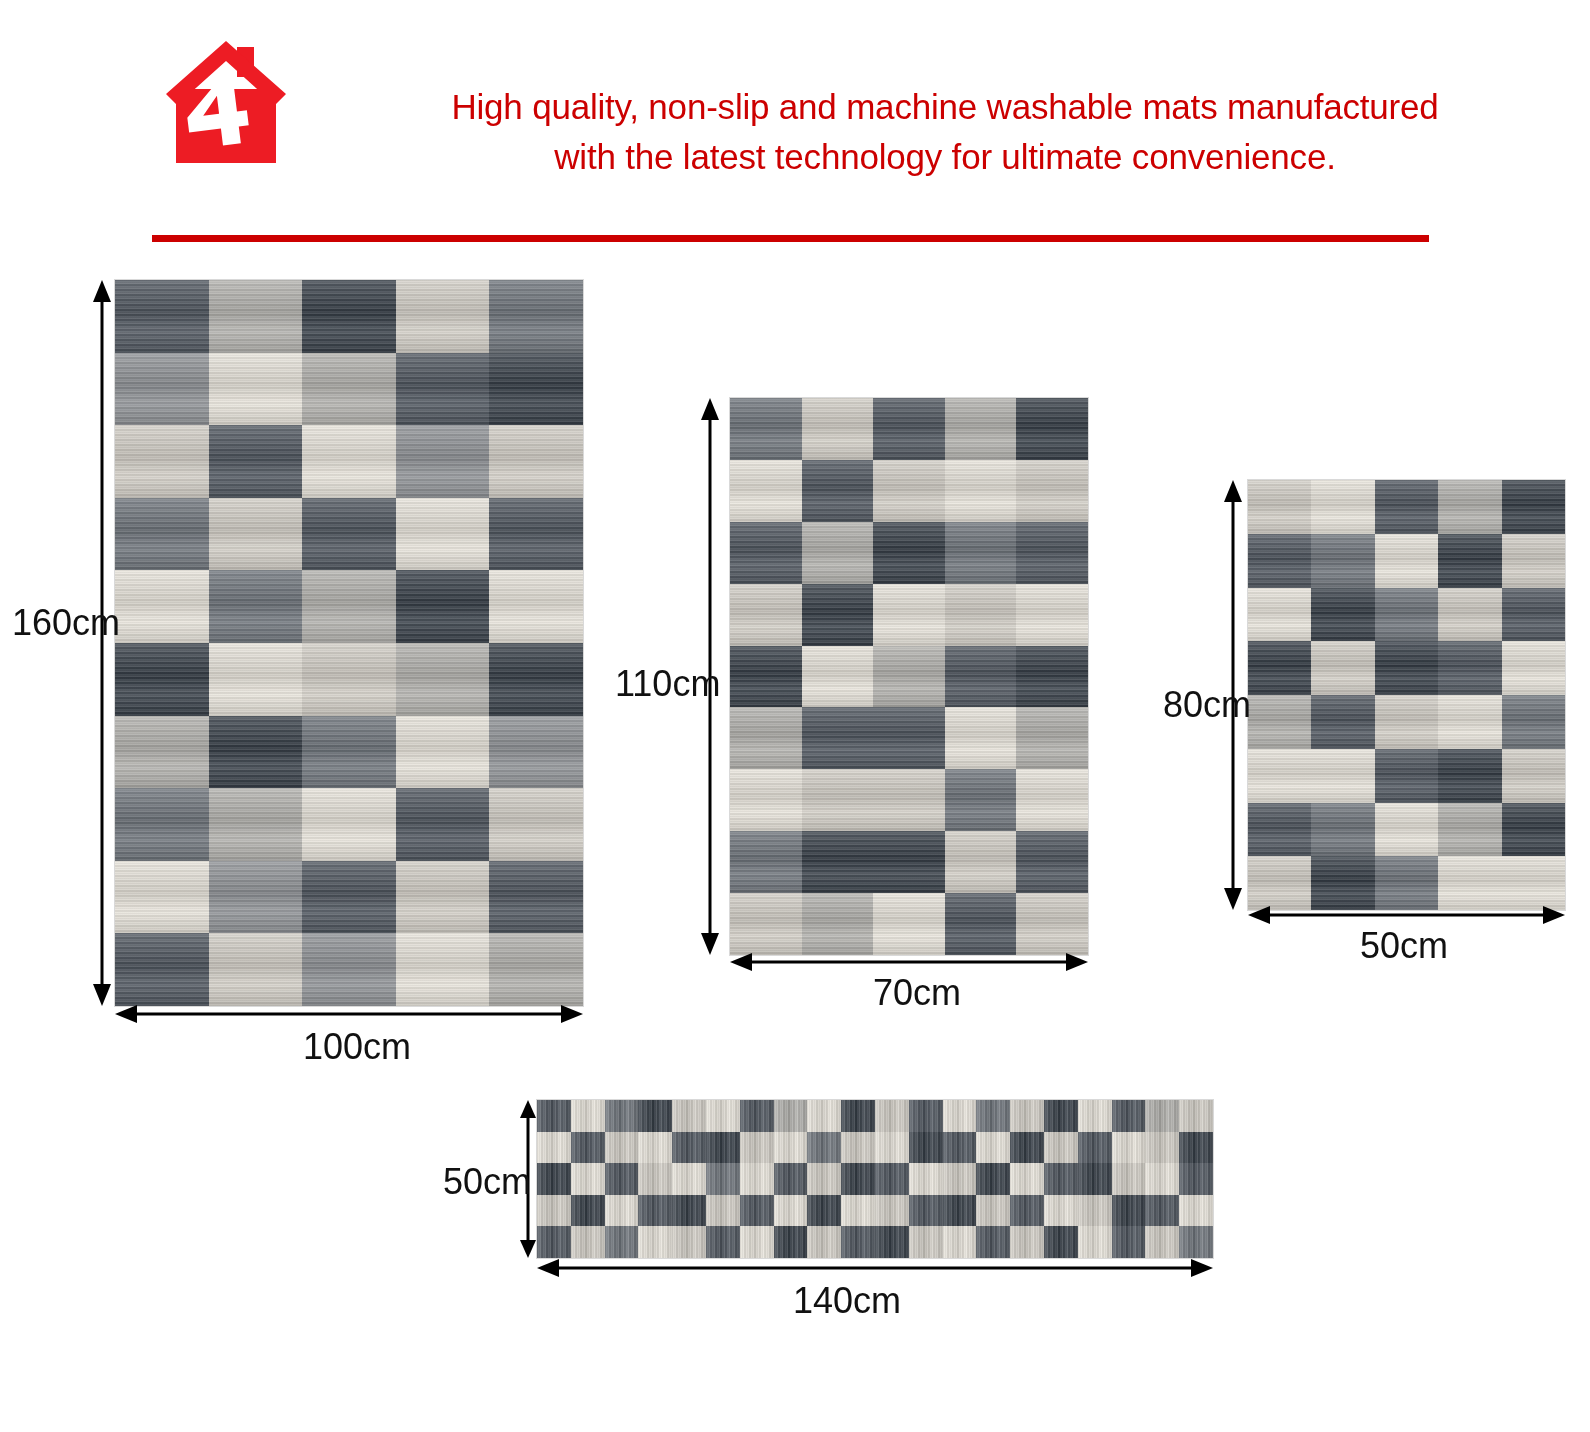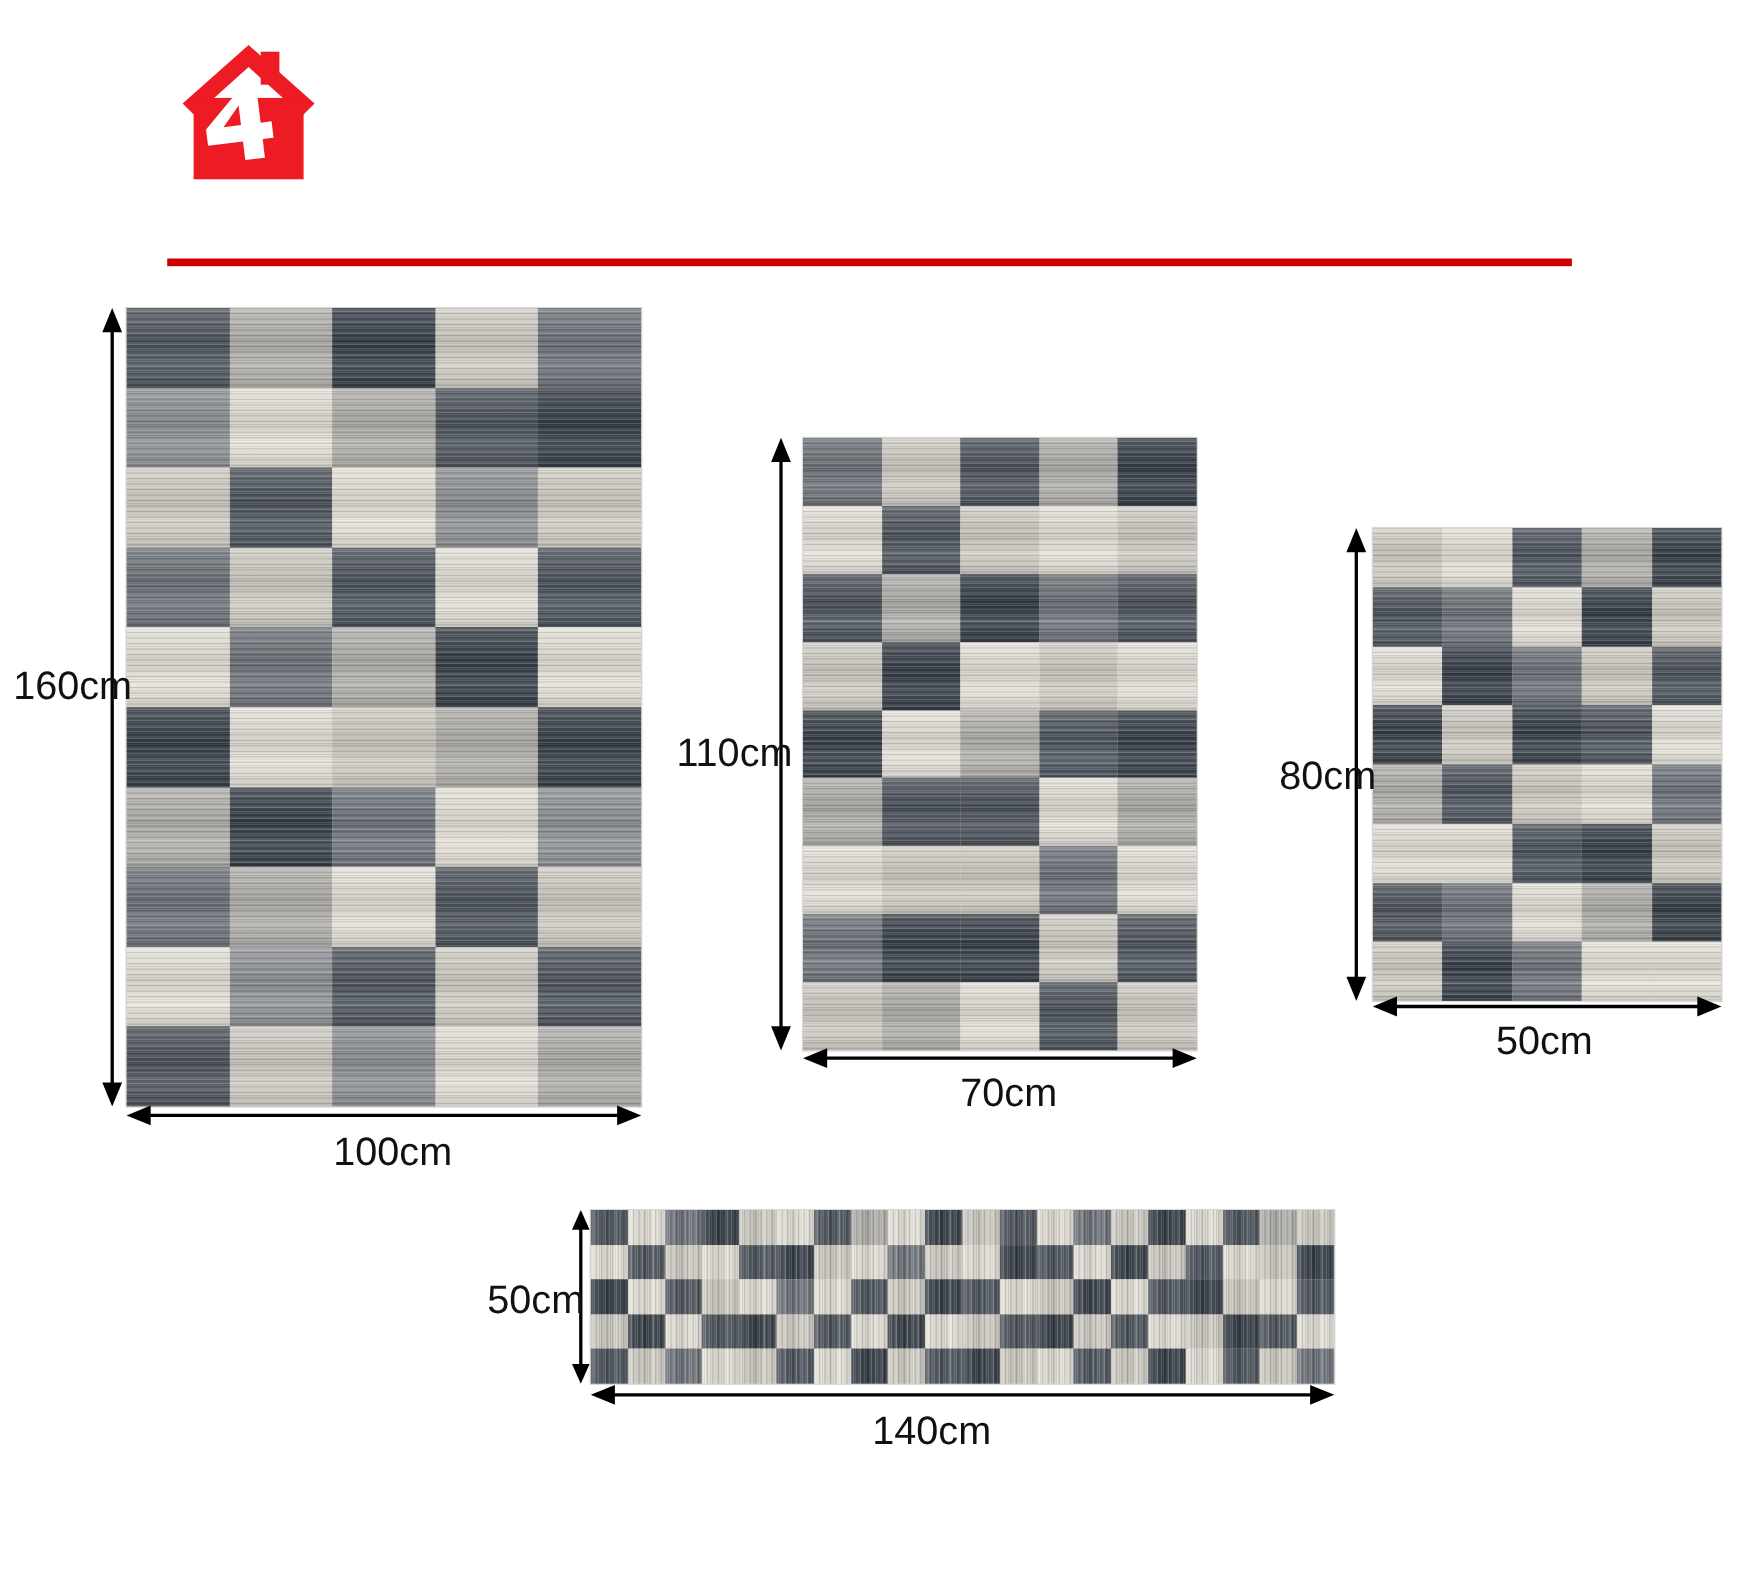--- a/index.html
+++ b/index.html
@@ -138,20 +138,22 @@
 
       <g transform="rotate(-7 63 96)">
         <path d="M58 50 L76 50 L76 80 L86 80 L86 95 L76 95 L76 112 L58 112 L58 95 L26 95 L26 80 Z
                  M58 80 L58 62 L42 80 Z" fill="#ffffff"></path>
       </g>
     </g>
   </svg>
 </div>
 
 <div id="header-text">
+  <span class="line">High quality, non-slip and machine washable mats manufactured</span>
+  <span class="line">with the latest technology for ultimate convenience.</span>
 </div>
 
 <div id="divider"></div>
 
 <div class="rug" id="rug1" style="left:115px; top:280px; width:468px; height:726px;">
   <div class="grid" style="grid-template-columns: repeat(5, 1fr); grid-template-rows: repeat(10, 1fr);">
       <div class="cell" style="background: rgb(78, 85, 94);"></div>
       <div class="cell" style="background: rgb(179, 178, 174);"></div>
       <div class="cell" style="background: rgb(54, 62, 71);"></div>
       <div class="cell" style="background: rgb(211, 207, 199);"></div>

